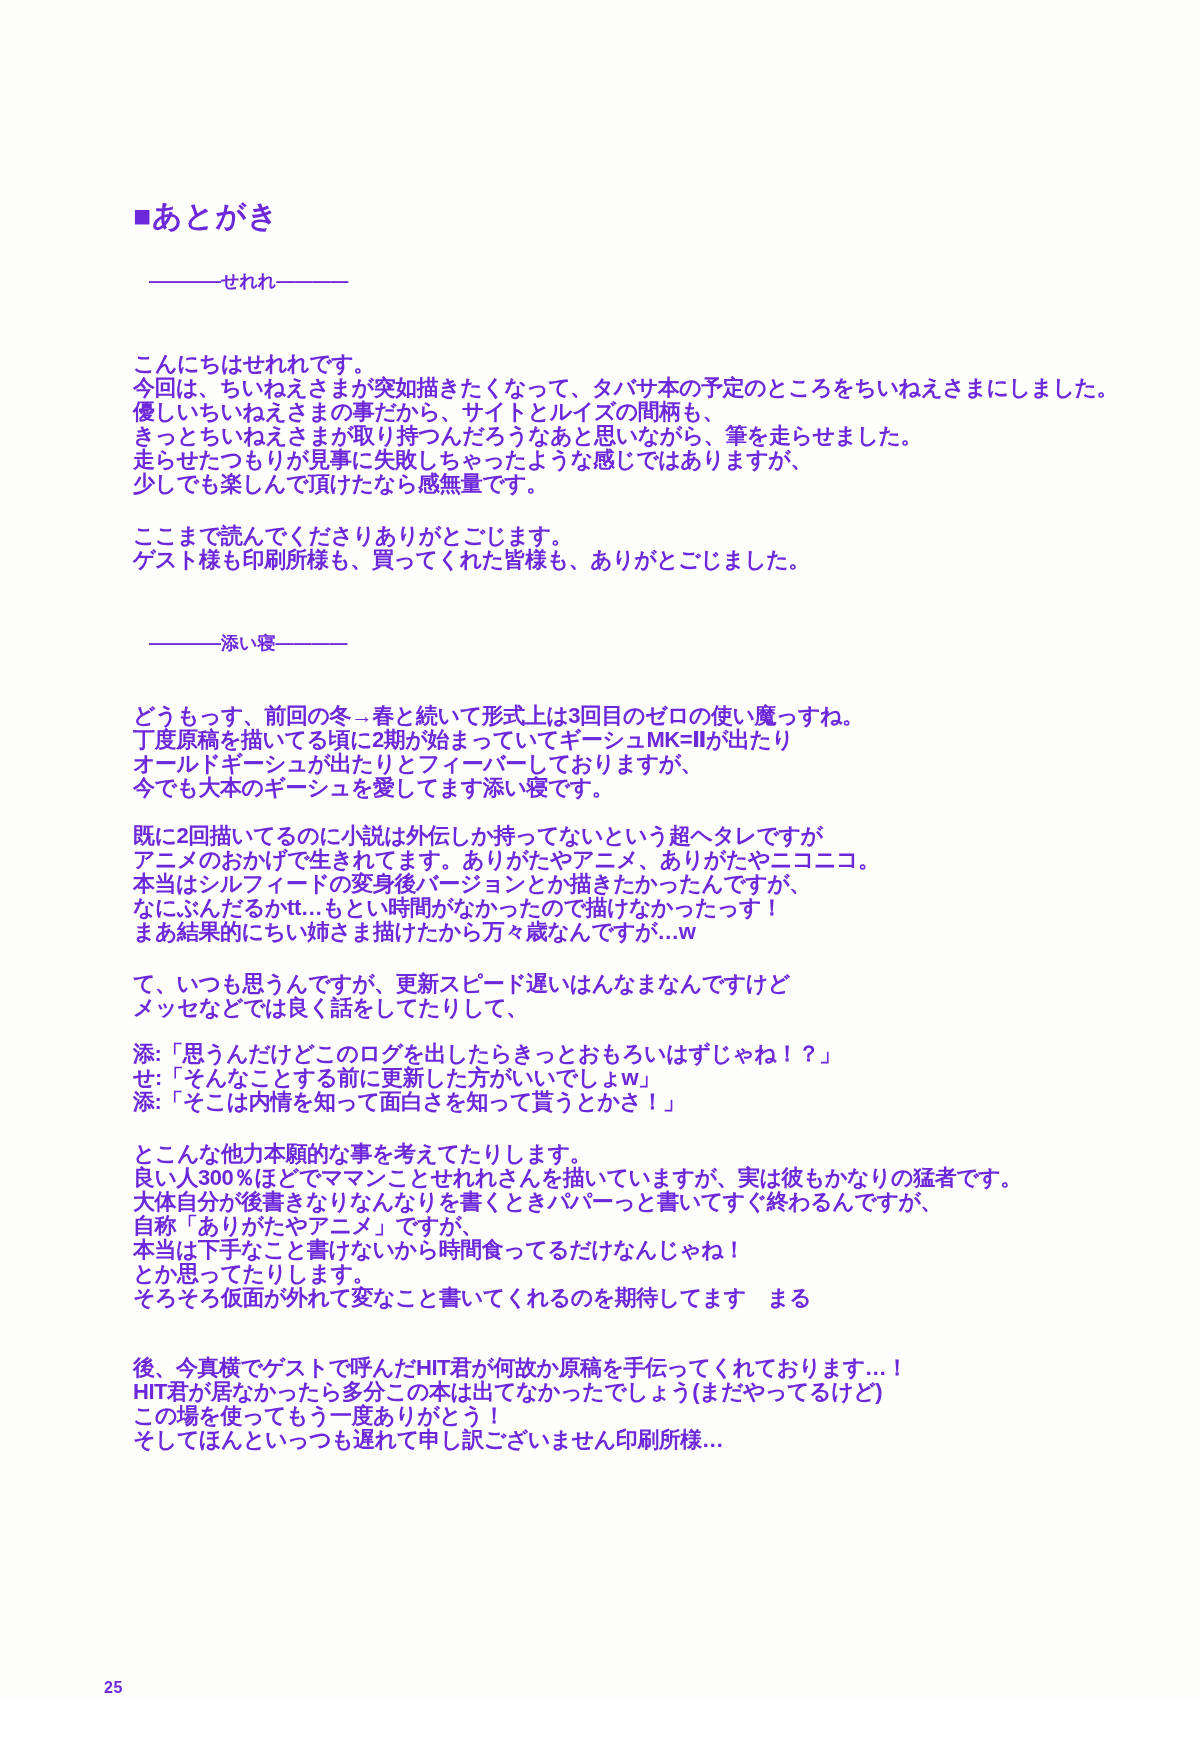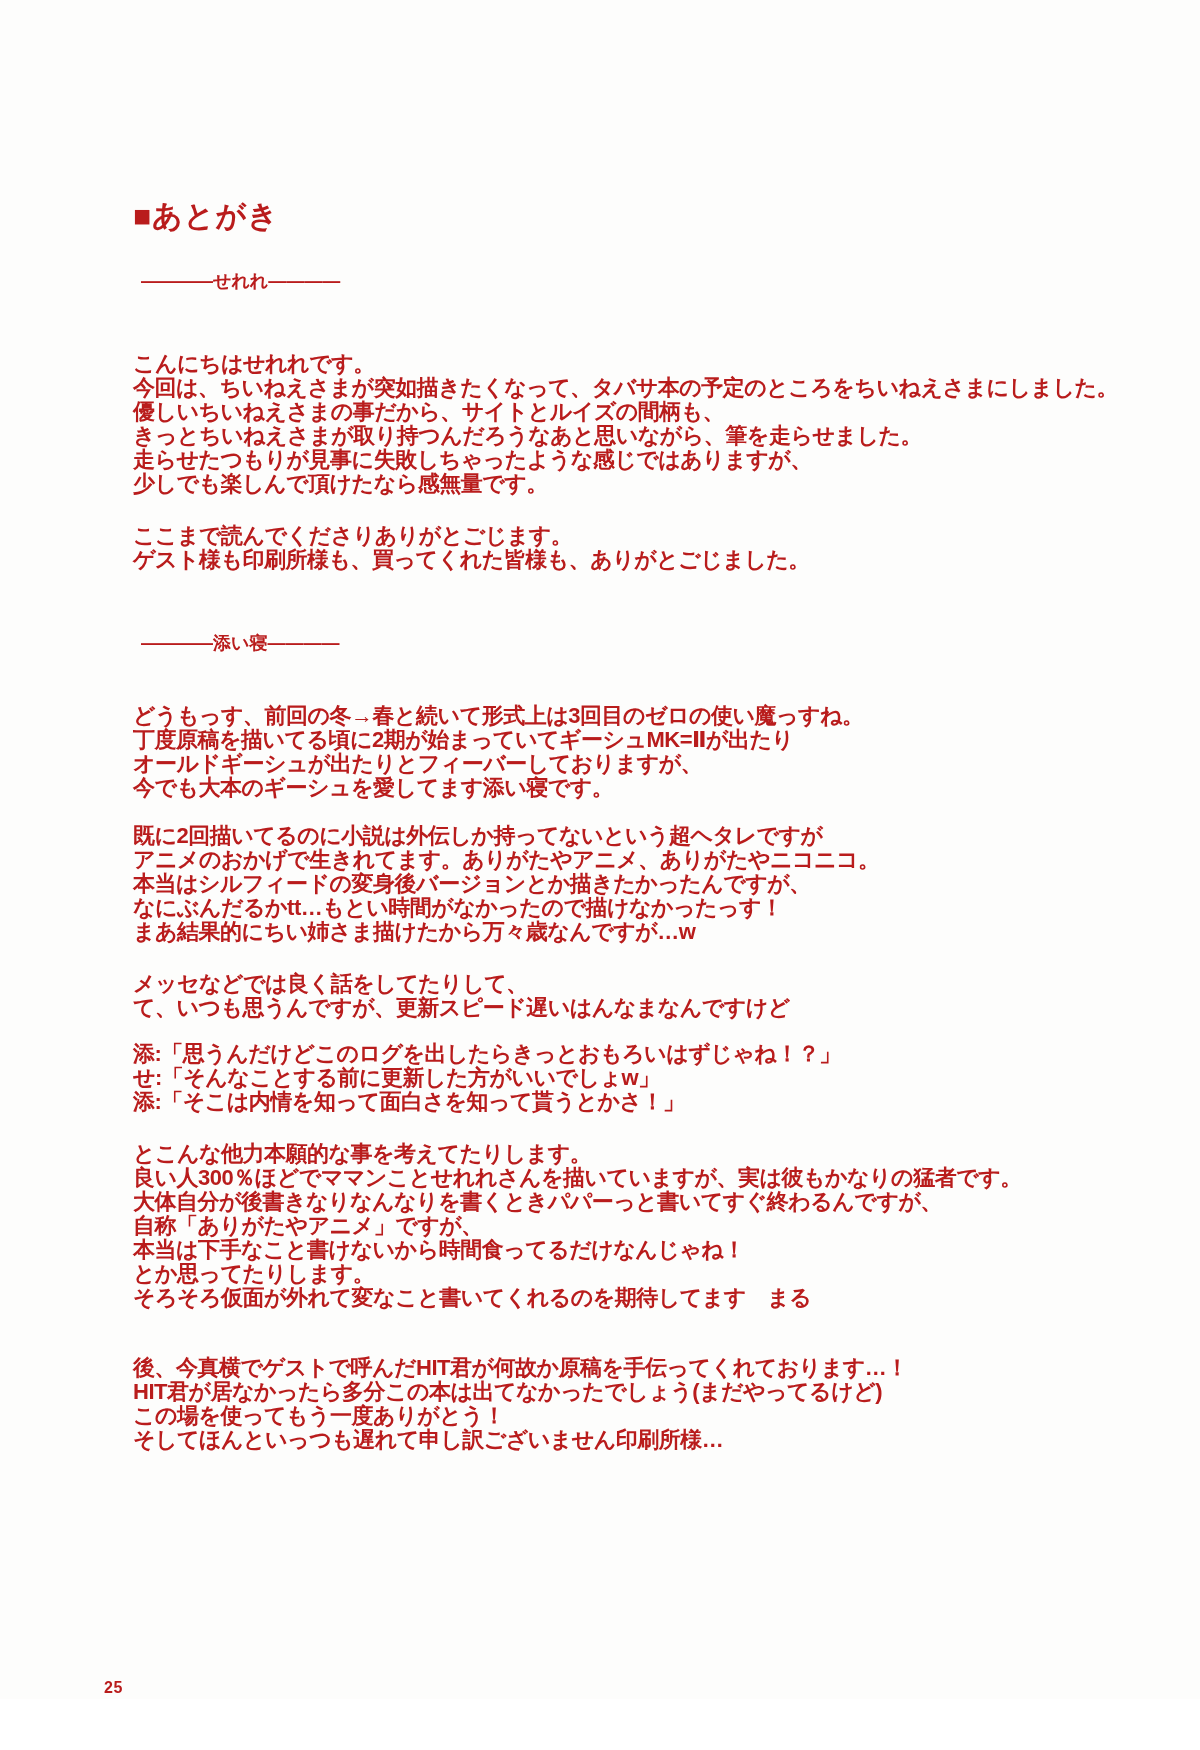--- a/index.html
+++ b/index.html
@@ -7,39 +7,39 @@
     padding: 0;
     background: #ffffff;
   }
   #page {
     position: relative;
     width: 1200px;
     height: 1699px;
     background: #fdfdfc;
     overflow: hidden;
     font-family: "Liberation Sans", "DejaVu Sans", sans-serif;
-    color: #b91c1c;
+    color: #6d28d9;
     -webkit-font-smoothing: antialiased;
   }
   .block {
     position: absolute;
     left: 133px;
     right: 60px;
   }
   .title {
     font-size: 30px;
     line-height: 32px;
     font-weight: 700;
     letter-spacing: 1px;
   }
   .divider {
     font-size: 18px;
     line-height: 22px;
     font-weight: 700;
-    margin-left: 8px;
+    margin-left: 16px;
     letter-spacing: 0px;
     white-space: nowrap;
   }
   .paragraph .line {
     font-size: 22px;
     line-height: 24px;
     font-weight: 700;
     letter-spacing: -0.5px;
     white-space: nowrap;
   }
@@ -93,22 +93,22 @@
         <div class="line">今でも大本のギーシュを愛してます添い寝です。</div>
       </div>
       <div class="block paragraph" id="blk-p-1-1">
         <div class="line">既に2回描いてるのに小説は外伝しか持ってないという超ヘタレですが</div>
         <div class="line">アニメのおかげで生きれてます。ありがたやアニメ、ありがたやニコニコ。</div>
         <div class="line">本当はシルフィードの変身後バージョンとか描きたかったんですが、</div>
         <div class="line">なにぶんだるかtt…もとい時間がなかったので描けなかったっす！</div>
         <div class="line">まあ結果的にちい姉さま描けたから万々歳なんですが…w</div>
       </div>
       <div class="block paragraph" id="blk-p-1-2">
+        <div class="line">て、いつも思うんですが、更新スピード遅いはんなまなんですけど</div>
         <div class="line">メッセなどでは良く話をしてたりして、</div>
-        <div class="line">て、いつも思うんですが、更新スピード遅いはんなまなんですけど</div>
       </div>
       <div class="block paragraph" id="blk-p-1-3">
         <div class="line">添:「思うんだけどこのログを出したらきっとおもろいはずじゃね！？」</div>
         <div class="line">せ:「そんなことする前に更新した方がいいでしょw」</div>
         <div class="line">添:「そこは内情を知って面白さを知って貰うとかさ！」</div>
       </div>
       <div class="block paragraph" id="blk-p-1-4">
         <div class="line">とこんな他力本願的な事を考えてたりします。</div>
         <div class="line">良い人300％ほどでママンことせれれさんを描いていますが、実は彼もかなりの猛者です。</div>
         <div class="line">大体自分が後書きなりなんなりを書くときパパーっと書いてすぐ終わるんですが、</div>

